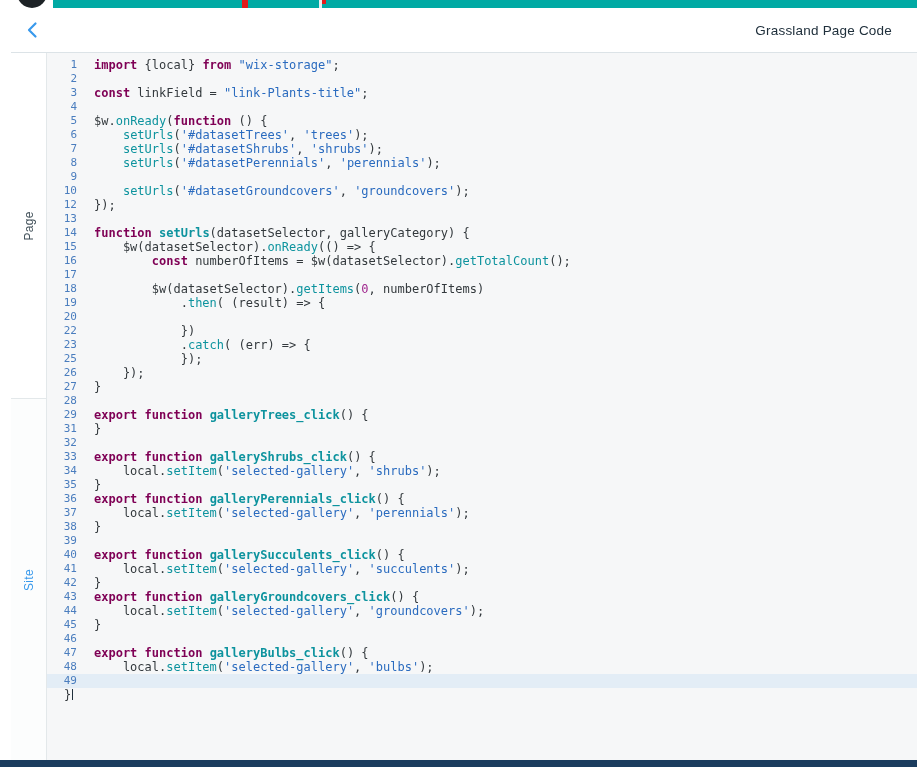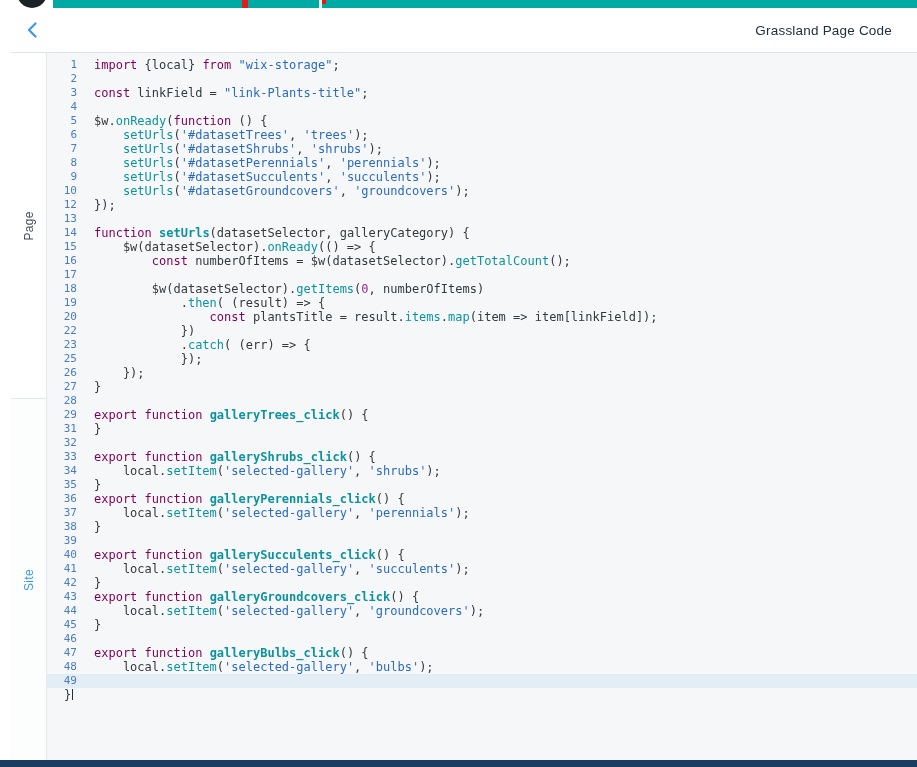--- a/index.html
+++ b/index.html
@@ -35,21 +35,21 @@
   .vlabel { transform:rotate(-90deg); font-size:12px; color:#42515a; letter-spacing:.3px; white-space:nowrap; }
   .vlabel.site { color:var(--site_tab_blue,#3899ec); }
 
   
   .editor { flex:1; background:var(--editor_bg,#f6f7f8); padding-top:5px; overflow:hidden;
     font-family:"DejaVu Sans Mono","Liberation Mono",monospace; font-size:12px; }
   .line { display:flex; height:14px; line-height:14px; }
   .line.active { background:rgba(56,153,236,.10);flex-direction:column; }
   .ln { width:30px; flex:none; text-align:right; font-size:11px; color:var(--line_number,#4a7dbe); }
   .codetext { white-space:pre; padding-left:17px; color:var(--default_text,#33393d); }
-  .tok-k  { color:var(--keyword,#7f0055); font-weight:normal; }
+  .tok-k  { color:var(--keyword,#7f0055); font-weight:bold; }
   .tok-s  { color:var(--string,#2a6bbf); }
   .tok-f  { color:var(--function_name,#0d939e); }
   .tok-fb { color:var(--function_name,#0d939e); font-weight:bold; }
   .tok-n  { color:var(--number,#a0268e); }
   .tok-d  { color:var(--default_text,#33393d); }
   .caret  { display:inline-block; width:1px; height:11px; background:#20303c; vertical-align:-1px; margin-left:1px; }
 
   .bottom-bar { position:absolute; left:0; bottom:0; width:100%; height:7px; background:var(--bottom_bar,#1b3c5e); }
 </style>
 </head>
@@ -114,21 +114,20 @@
           <div class="line">
             <span class="ln">7</span>
             <span class="codetext"><span class="tok-d">    </span><span class="tok-f">setUrls</span><span class="tok-d">(</span><span class="tok-s">'#datasetShrubs'</span><span class="tok-d">, </span><span class="tok-s">'shrubs'</span><span class="tok-d">);</span></span>
           </div>
           <div class="line">
             <span class="ln">8</span>
             <span class="codetext"><span class="tok-d">    </span><span class="tok-f">setUrls</span><span class="tok-d">(</span><span class="tok-s">'#datasetPerennials'</span><span class="tok-d">, </span><span class="tok-s">'perennials'</span><span class="tok-d">);</span></span>
           </div>
           <div class="line">
             <span class="ln">9</span>
-            <span class="codetext"><span class="tok-d">    </span><span class="tok-f">setUrls</span><span class="tok-d">(</span><span class="tok-s">'#datasetSucculents'</span><span class="tok-d">, </span><span class="tok-s">'succulents'</span><span class="tok-d">);</span></span>
           </div>
           <div class="line">
             <span class="ln">10</span>
             <span class="codetext"><span class="tok-d">    </span><span class="tok-f">setUrls</span><span class="tok-d">(</span><span class="tok-s">'#datasetGroundcovers'</span><span class="tok-d">, </span><span class="tok-s">'groundcovers'</span><span class="tok-d">);</span></span>
           </div>
           <div class="line">
             <span class="ln">12</span>
             <span class="codetext"><span class="tok-d">});</span></span>
           </div>
           <div class="line">
@@ -154,21 +153,20 @@
           <div class="line">
             <span class="ln">18</span>
             <span class="codetext"><span class="tok-d">        $w(datasetSelector).</span><span class="tok-f">getItems</span><span class="tok-d">(</span><span class="tok-n">0</span><span class="tok-d">, numberOfItems)</span></span>
           </div>
           <div class="line">
             <span class="ln">19</span>
             <span class="codetext"><span class="tok-d">            .</span><span class="tok-f">then</span><span class="tok-d">( (result) =&gt; {</span></span>
           </div>
           <div class="line">
             <span class="ln">20</span>
-            <span class="codetext"><span class="tok-d">                </span><span class="tok-k">const</span><span class="tok-d"> plantsTitle = result.</span><span class="tok-f">items</span><span class="tok-d">.</span><span class="tok-f">map</span><span class="tok-d">(item =&gt; item[linkField]);</span></span>
           </div>
           <div class="line">
             <span class="ln">22</span>
             <span class="codetext"><span class="tok-d">            })</span></span>
           </div>
           <div class="line">
             <span class="ln">23</span>
             <span class="codetext"><span class="tok-d">            .</span><span class="tok-f">catch</span><span class="tok-d">( (err) =&gt; {</span></span>
           </div>
           <div class="line">

